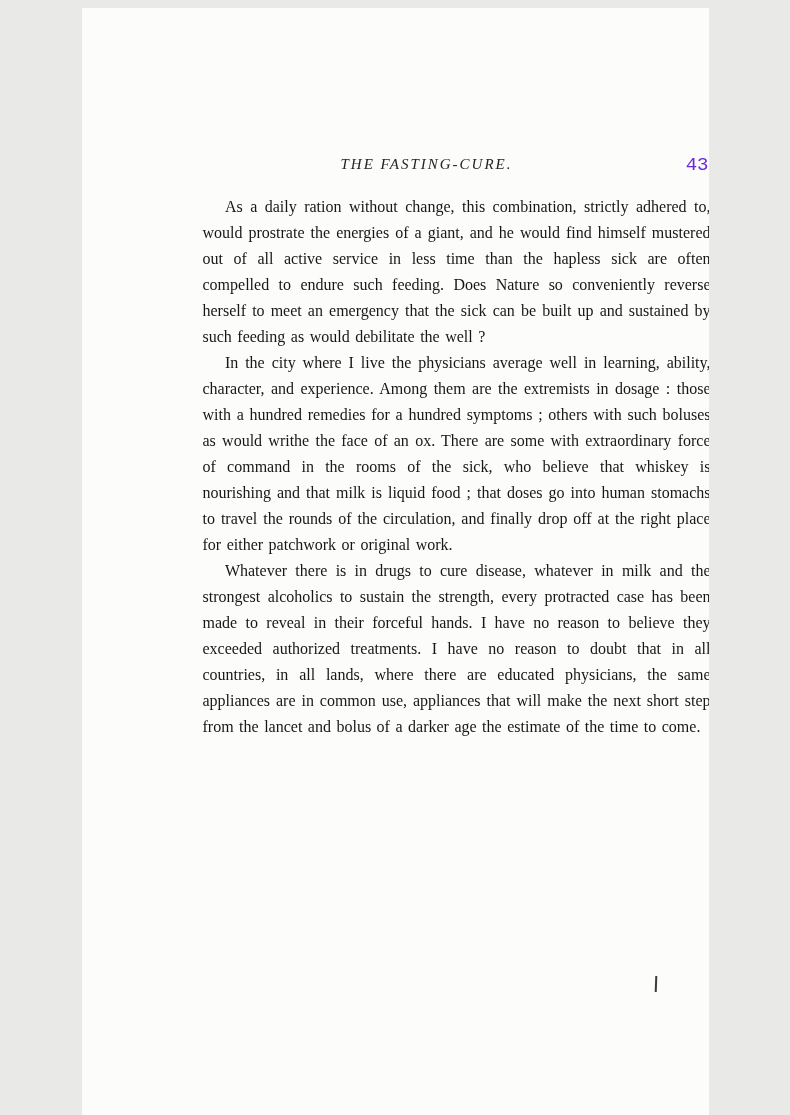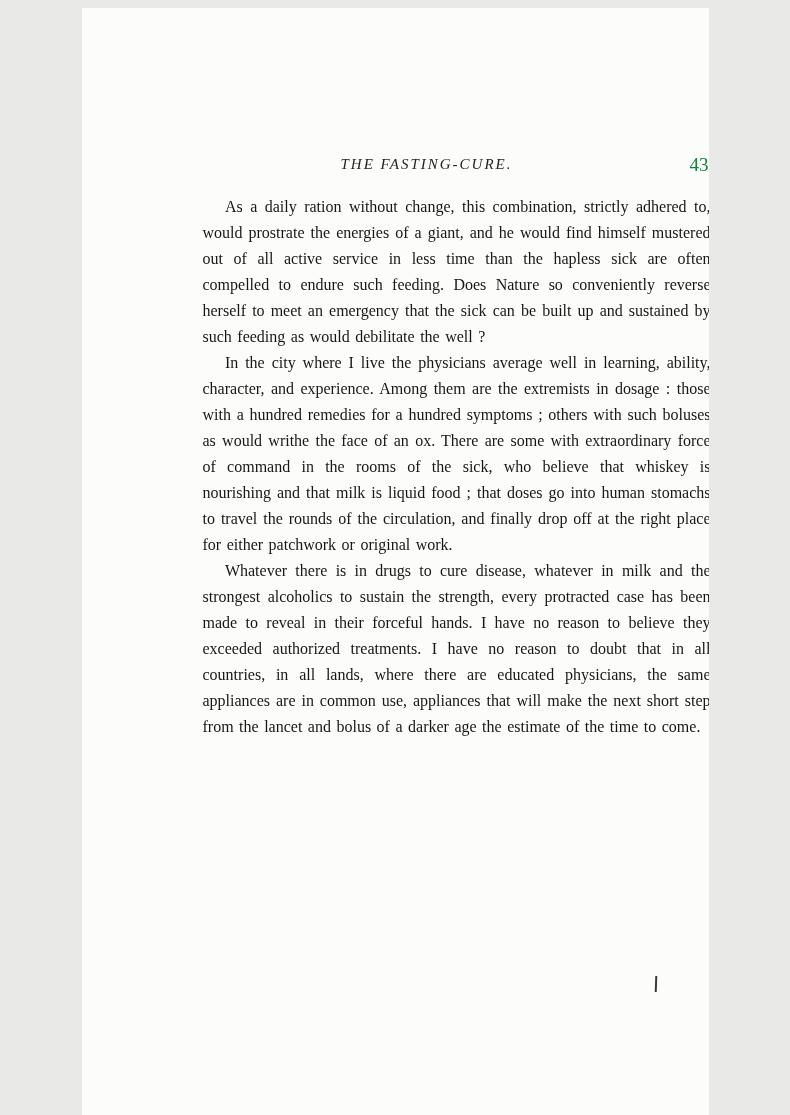--- a/index.html
+++ b/index.html
@@ -38,21 +38,22 @@
     font-size: 15px;
     letter-spacing: 2px;
     color: #242424;
     white-space: nowrap;
   }
   .page-number {
     position: absolute;
     right: 2px;
     top: 2px;
     font-size: 19px;
-    color: #15803d;
+    color: #6d28d9;
+    font-family: Liberation Mono, monospace;
   }
   .body-text p {
     margin: 0;
     font-size: 16px;
     line-height: 26px;
     text-align: justify;
     text-indent: 1.4em;
     word-spacing: 1.5px;
     color: #171717;
   }

